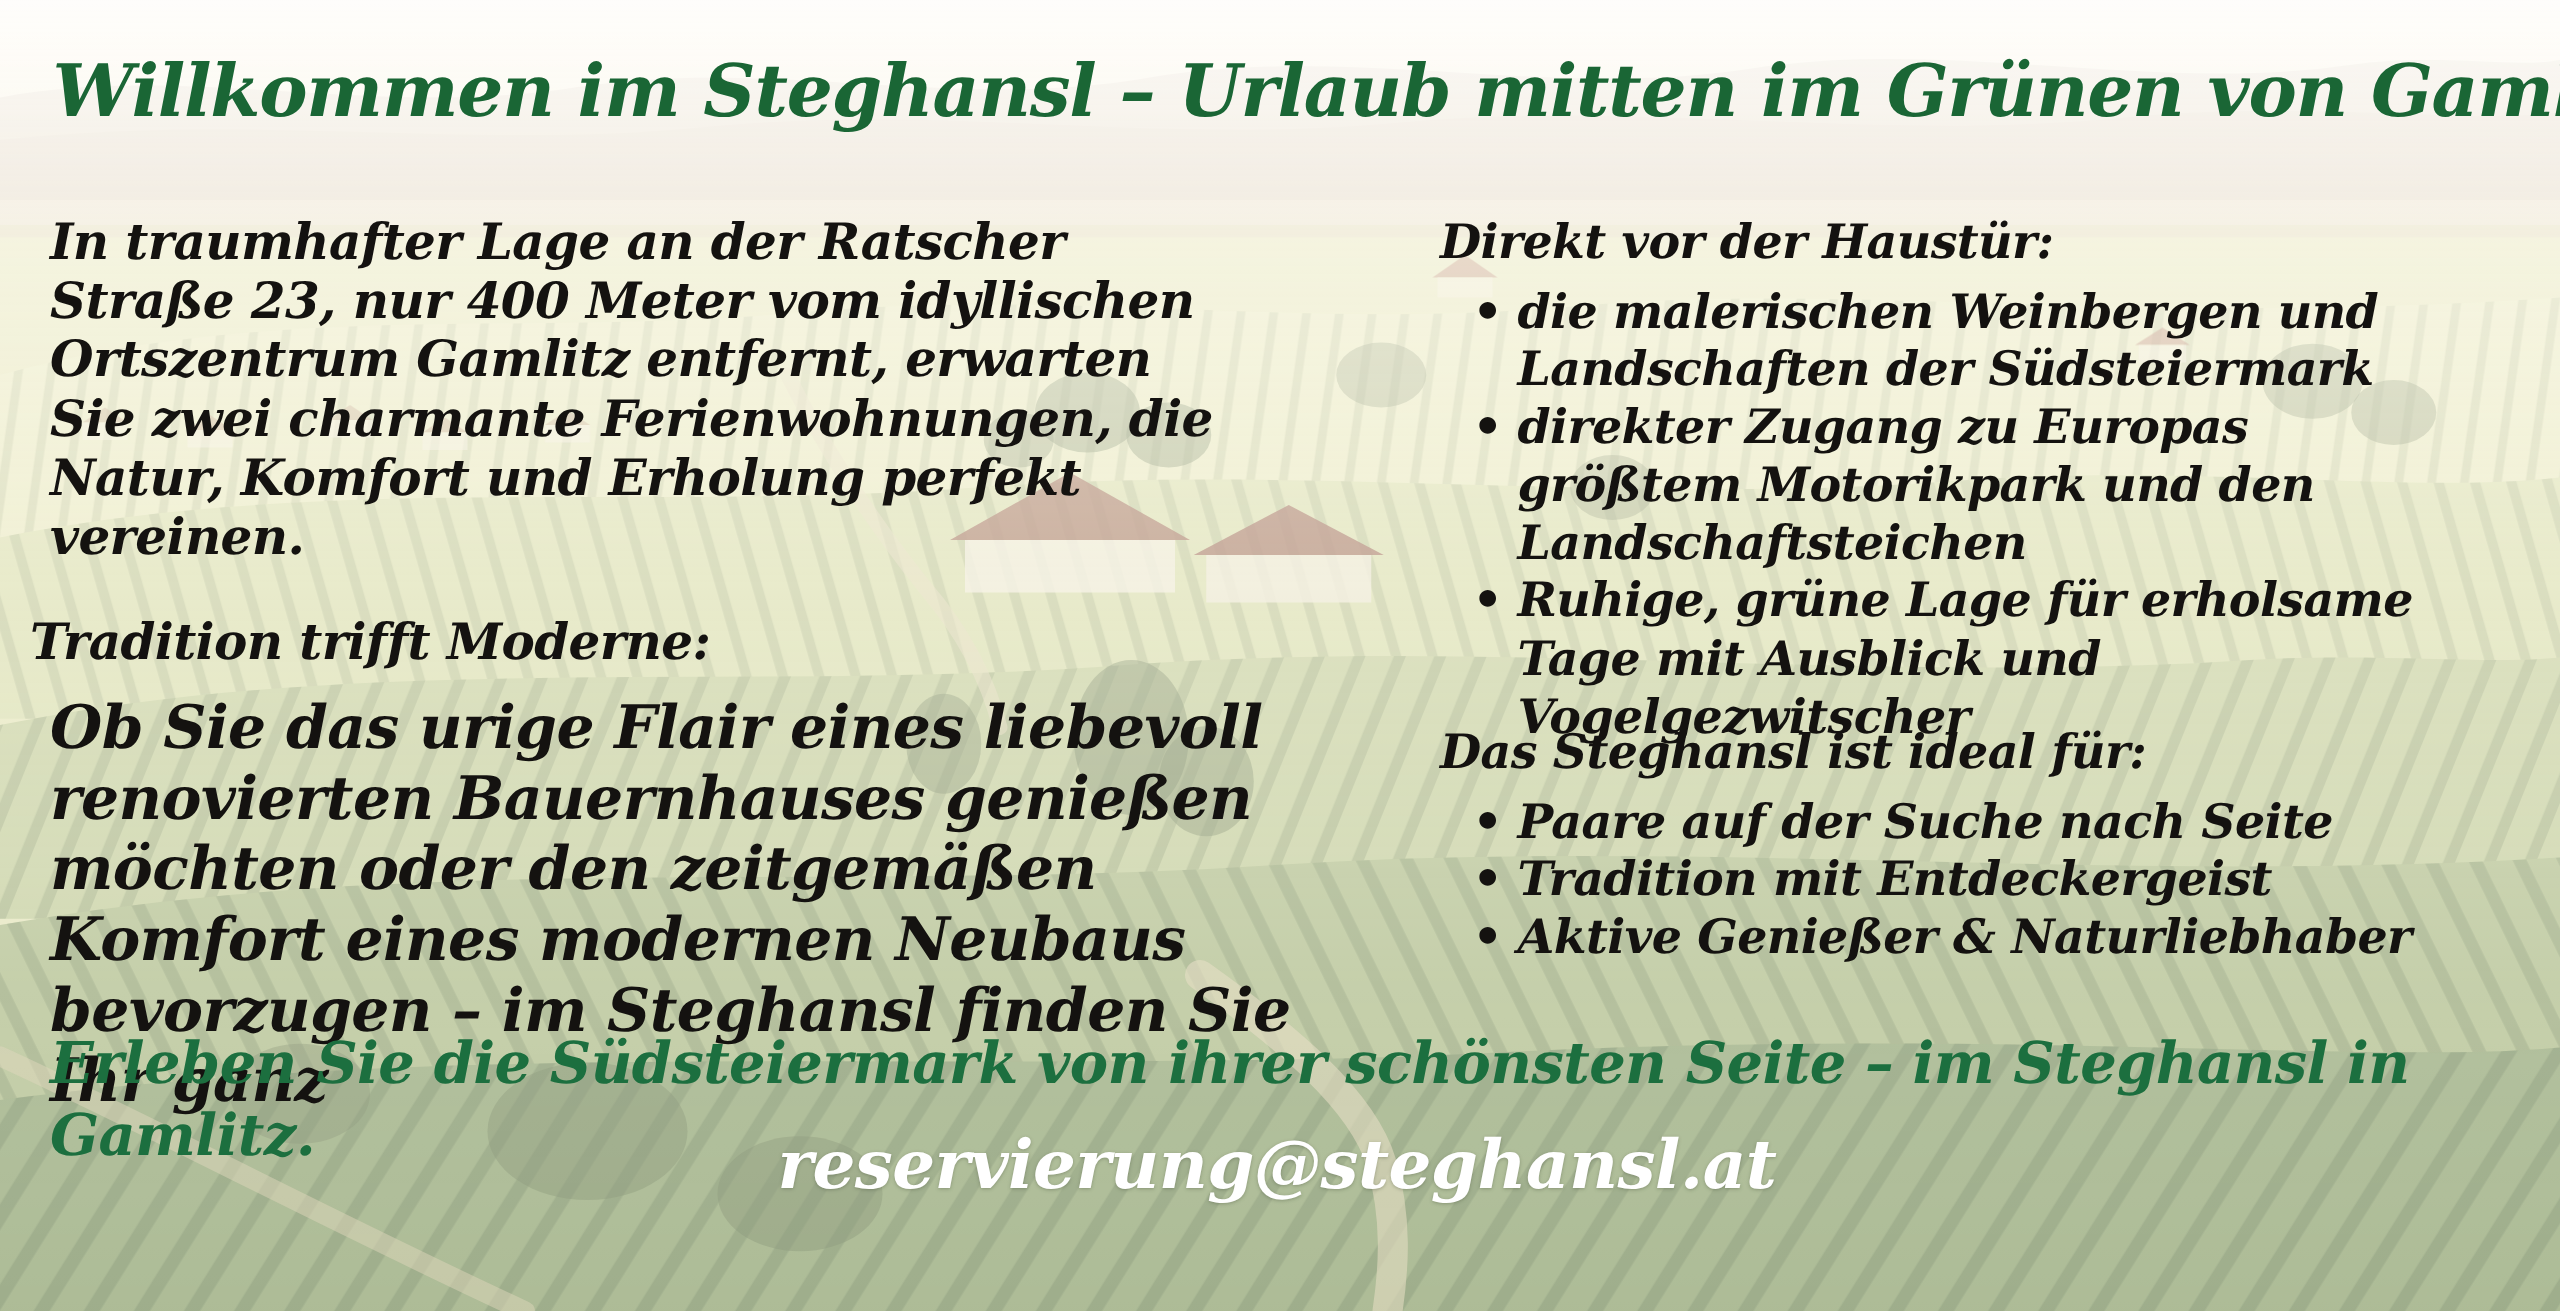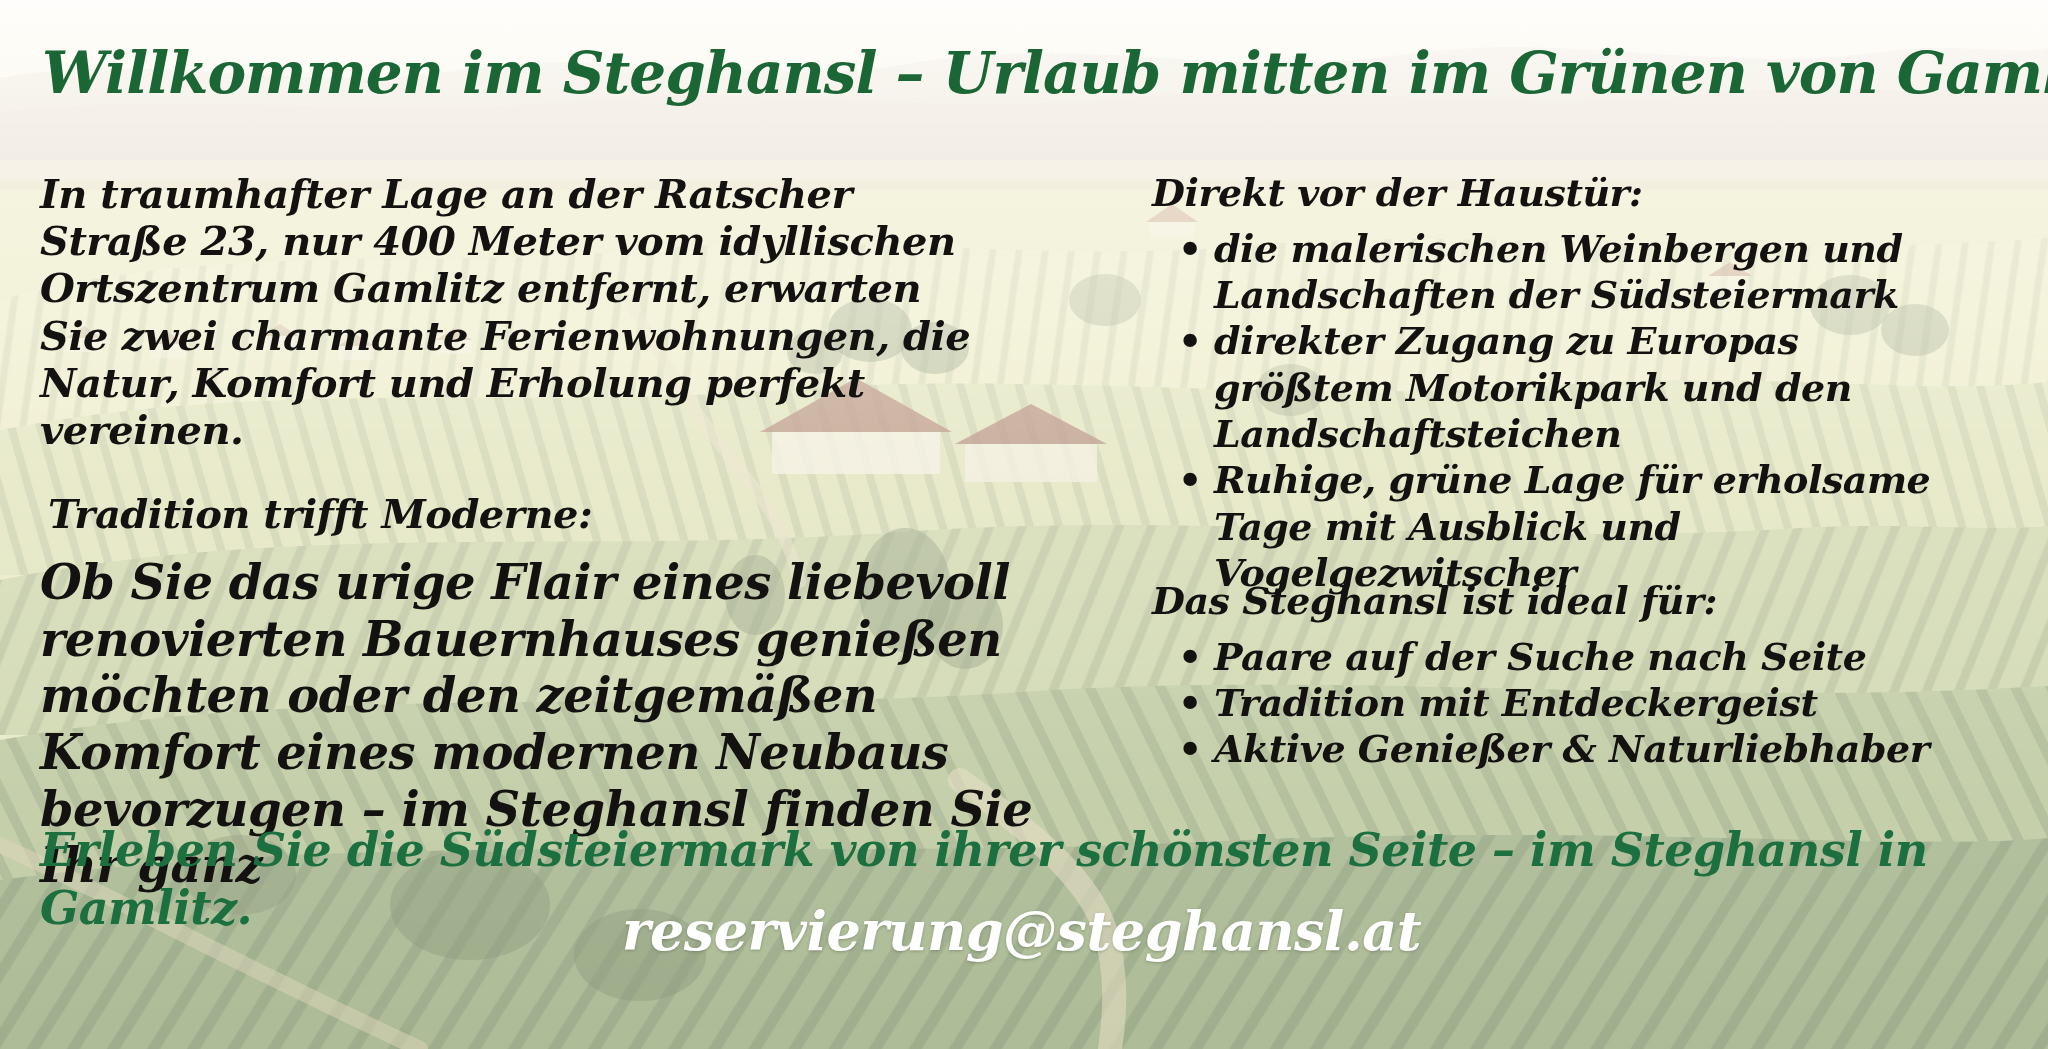--- a/index.html
+++ b/index.html
@@ -35,21 +35,21 @@
     letter-spacing: -1px;
   }
   .intro {
     left: 40px; top: 170px;
     width: 960px;
     font-size: 40px;
     line-height: 1.18;
     color: #141210;
   }
   .tradition-heading {
-    left: 48px; top: 490px;
+    left: 24px; top: 490px;
     width: 960px;
     font-size: 40px;
     color: #141210;
   }
   .tradition-para {
     left: 40px; top: 554px;
     width: 1010px;
     font-size: 48px;
     line-height: 1.18;
     color: #141210;

